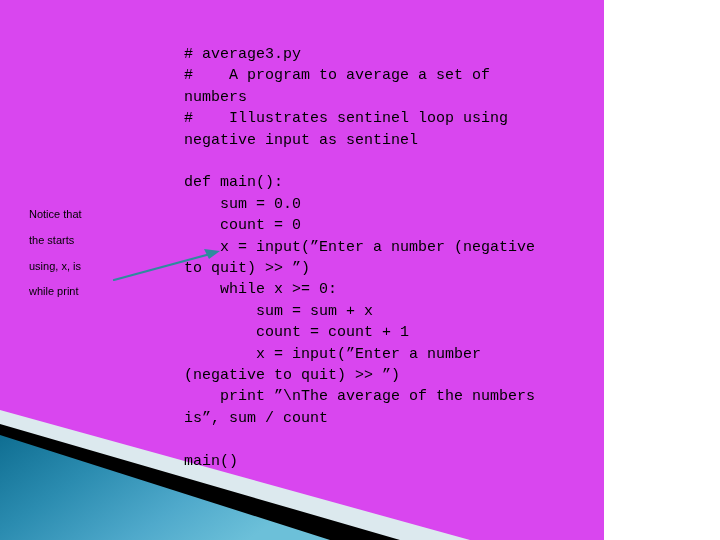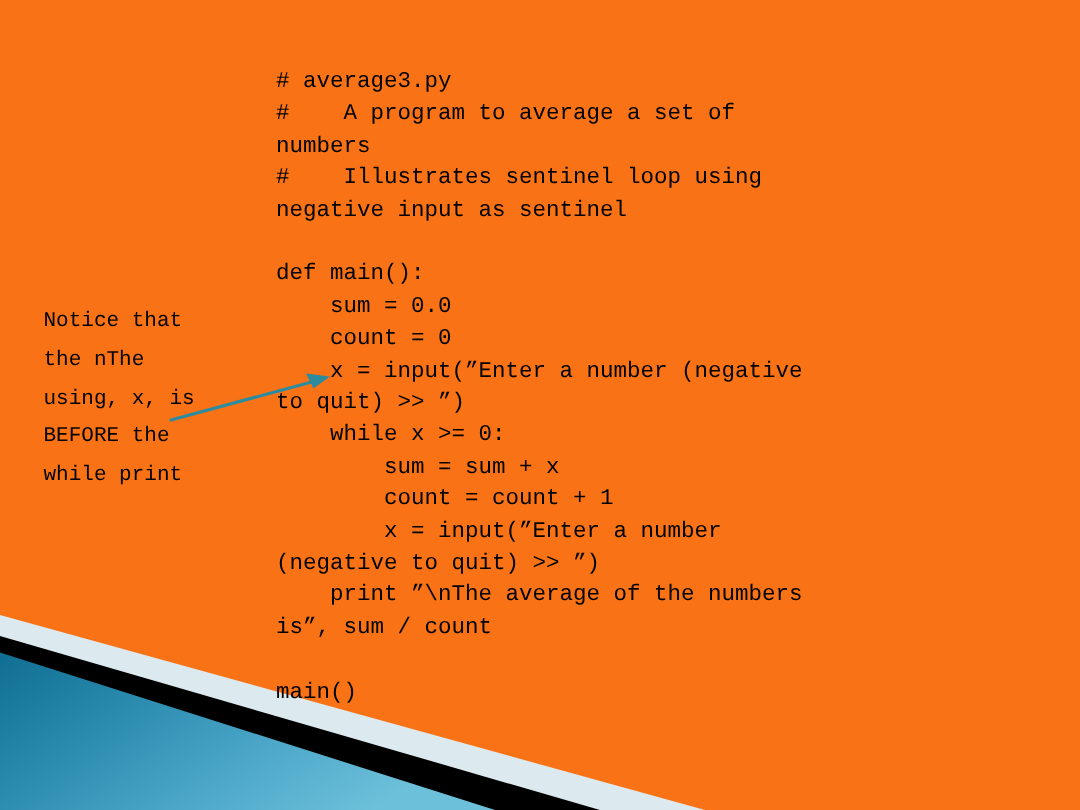--- a/index.html
+++ b/index.html
@@ -8,23 +8,23 @@
   }
   body {
     width: 720px;
     height: 540px;
     background: #ffffff;
     font-family: "Liberation Sans", sans-serif;
     overflow: hidden;
   }
   #slide {
     position: relative;
-    width: 720px;
+    width: 604px;
     height: 540px;
-    background: #f97316;
+    background: #d946ef;
     overflow: hidden;
   }
 
   
   #corner-decoration {
     position: absolute;
     left: 0;
     bottom: 0;
     width: 720px;
     height: 160px;
@@ -52,22 +52,22 @@
   .code-gap {
     height: 21.4px;
   }
 
   
   #annotation {
     position: absolute;
     left: 29px;
     top: 202px;
     width: 120px;
-    font-family: Liberation Mono, monospace;
-    font-size: 14px;
+    font-family: Liberation Sans, sans-serif;
+    font-size: 11px;
     line-height: 25.8px;
     color: #000000;
   }
   #annotation .ann-line {
     white-space: pre;
   }
 
   
   #connector-arrow {
     position: absolute;
@@ -97,23 +97,22 @@
 
     <polygon points="0,44 400,160 720,160 0,160" fill="#000000"></polygon>
 
     <polygon points="0,55 330,160 0,160" fill="url(#tealGrad)"></polygon>
   </svg>
 
   <div id="code-block"><div class="code-line"># average3.py</div><div class="code-line">#    A program to average a set of numbers</div><div class="code-line">#    Illustrates sentinel loop using negative input as sentinel</div><div class="code-gap"></div><div class="code-line">def main():</div><div class="code-line">    sum = 0.0</div><div class="code-line">    count = 0</div><div class="code-line">    x = input(”Enter a number (negative to quit) &gt;&gt; ”)</div><div class="code-line">    while x &gt;= 0:</div><div class="code-line">        sum = sum + x</div><div class="code-line">        count = count + 1</div><div class="code-line">        x = input(”Enter a number (negative to quit) &gt;&gt; ”)</div><div class="code-line">    print ”\nThe average of the numbers is”, sum / count</div><div class="code-gap"></div><div class="code-line">main()</div></div>
 
   <div id="annotation">
       <div class="ann-line">Notice that</div>
-      <div class="ann-line">the nThe</div>
+      <div class="ann-line">the starts</div>
       <div class="ann-line">using, x, is</div>
-      <div class="ann-line">BEFORE the</div>
       <div class="ann-line">while print</div>
     </div>
 
   <svg id="connector-arrow" viewBox="0 0 120 48" preserveAspectRatio="none">
     <line x1="2" y1="40" x2="102" y2="13" stroke="#2e8b9e" stroke-width="2.2" stroke-linecap="round"></line>
     <polygon points="108,11 92,9 97,19" fill="#2e8b9e"></polygon>
   </svg>
 
 </div>
 

